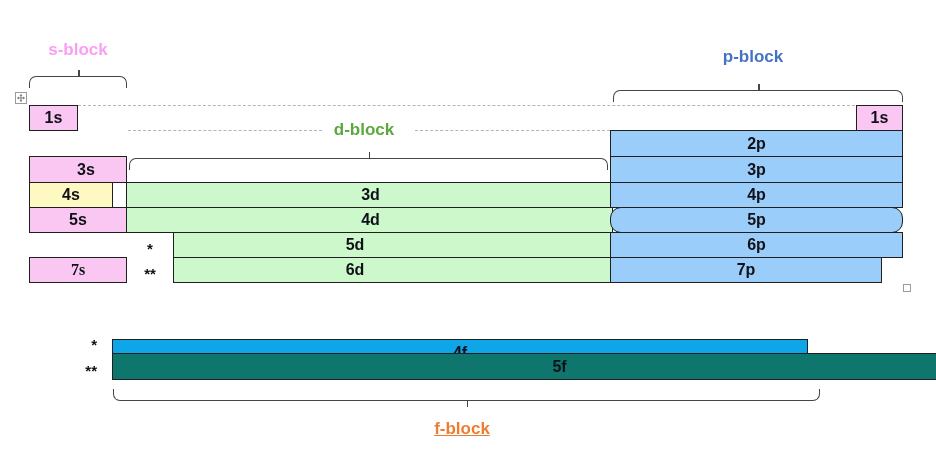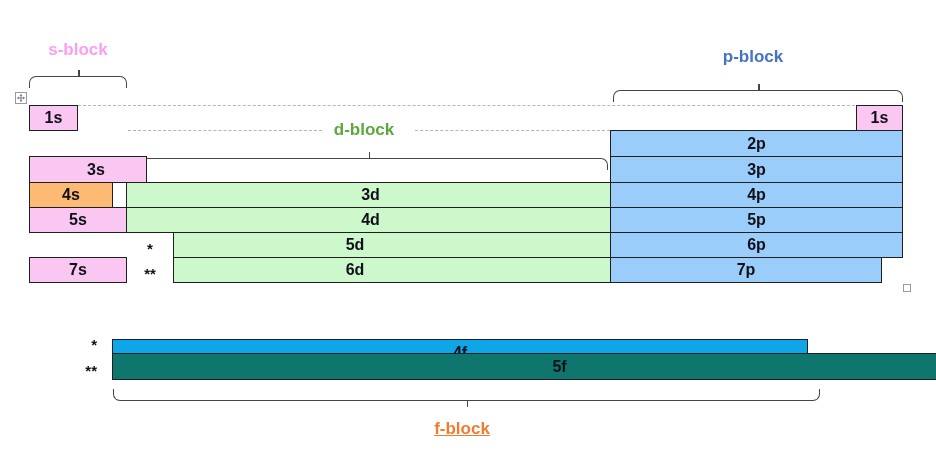--- a/index.html
+++ b/index.html
@@ -47,38 +47,38 @@
     </div>
   <div class="brace bottom" style="left:113px;top:389px;width:707px;">
       <span class="tick down"></span>
     </div>
 
   <div class="dotted" style="left:78px;top:105px;width:777px;"></div>
   <div class="dotted" style="left:128px;top:130px;width:194px;"></div>
   <div class="dotted" style="left:415px;top:130px;width:195px;"></div>
 
   <div class="cell" style="left: 29px; top: 105px; width: 49px; height: 26px; background-color: rgb(249, 199, 242);">1s</div>
-  <div class="cell" style="left: 29px; top: 156px; width: 118px; height: 27px; background-color: rgb(249, 199, 242); padding-left: 16px;">3s</div>
-  <div class="cell" style="left: 29px; top: 182px; width: 84px; height: 26px; background-color: #fdba74;">4s</div>
+  <div class="cell" style="left: 29px; top: 156px; width: 98px; height: 27px; background-color: rgb(249, 199, 242); padding-left: 16px;">3s</div>
+  <div class="cell" style="left: 29px; top: 182px; width: 84px; height: 26px; background-color: #fef9c3;">4s</div>
   <div class="cell" style="left: 29px; top: 207px; width: 98px; height: 26px; background-color: rgb(249, 199, 242);">5s</div>
-  <div class="cell" style="left: 29px; top: 257px; width: 98px; height: 26px; background-color: rgb(249, 199, 242);">7s</div>
+  <div class="cell" style="left: 29px; top: 257px; width: 98px; height: 26px; background-color: rgb(249, 199, 242); font-family: Liberation Serif, serif;">7s</div>
 
   <div class="cell shiftA" style="left: 126px; top: 182px; width: 487px; height: 26px; background-color: rgb(204, 248, 204);">3d</div>
   <div class="cell shiftA" style="left: 126px; top: 207px; width: 487px; height: 26px; background-color: rgb(204, 248, 204);">4d</div>
   <div class="cell shiftB" style="left: 173px; top: 232px; width: 440px; height: 26px; background-color: rgb(204, 248, 204);">5d</div>
   <div class="cell shiftB" style="left: 173px; top: 257px; width: 440px; height: 26px; background-color: rgb(204, 248, 204);">6d</div>
 
   <div class="star ctr" style="left:128px;top:232px;width:44px;height:26px;padding-top:9px;">*</div>
   <div class="star ctr" style="left:128px;top:257px;width:44px;height:26px;padding-top:9px;">**</div>
 
   <div class="cell" style="left: 856px; top: 105px; width: 47px; height: 26px; background-color: rgb(249, 199, 242);">1s</div>
   <div class="cell" style="left: 610px; top: 130px; width: 293px; height: 27px; background-color: rgb(155, 205, 251);">2p</div>
   <div class="cell" style="left: 610px; top: 156px; width: 293px; height: 27px; background-color: rgb(155, 205, 251);">3p</div>
   <div class="cell" style="left: 610px; top: 182px; width: 293px; height: 26px; background-color: rgb(155, 205, 251);">4p</div>
-  <div class="cell" style="left: 610px; top: 207px; width: 293px; height: 26px; background-color: rgb(155, 205, 251);">5p</div>
+  <div class="cell" style="left: 610px; top: 207px; width: 293px; height: 26px; background-color: rgb(155, 205, 251); border-radius: 11px;">5p</div>
   <div class="cell" style="left: 610px; top: 232px; width: 293px; height: 26px; background-color: rgb(155, 205, 251);">6p</div>
   <div class="cell" style="left: 610px; top: 257px; width: 272px; height: 26px; background-color: rgb(155, 205, 251);">7p</div>
 
   <div class="star rt" style="left:57px;top:327px;width:40px;height:27px;padding-top:10px;">*</div>
   <div class="star rt" style="left:57px;top:353px;width:40px;height:27px;padding-top:10px;">**</div>
   <div class="cell" style="left: 112px; top: 327px; width: 696px; height: 27px; background-color: #0ea5e9; margin-top: 12px;">4f</div>
   <div class="cell" style="left: 112px; top: 353px; width: 847px; height: 27px; background-color: #0f766e; padding-left: 48px;">5f</div>
 
   <div class="handle" style="left:15px;top:92px;width:12px;height:12px;">
     <svg width="8" height="8" viewBox="0 0 8 8">

